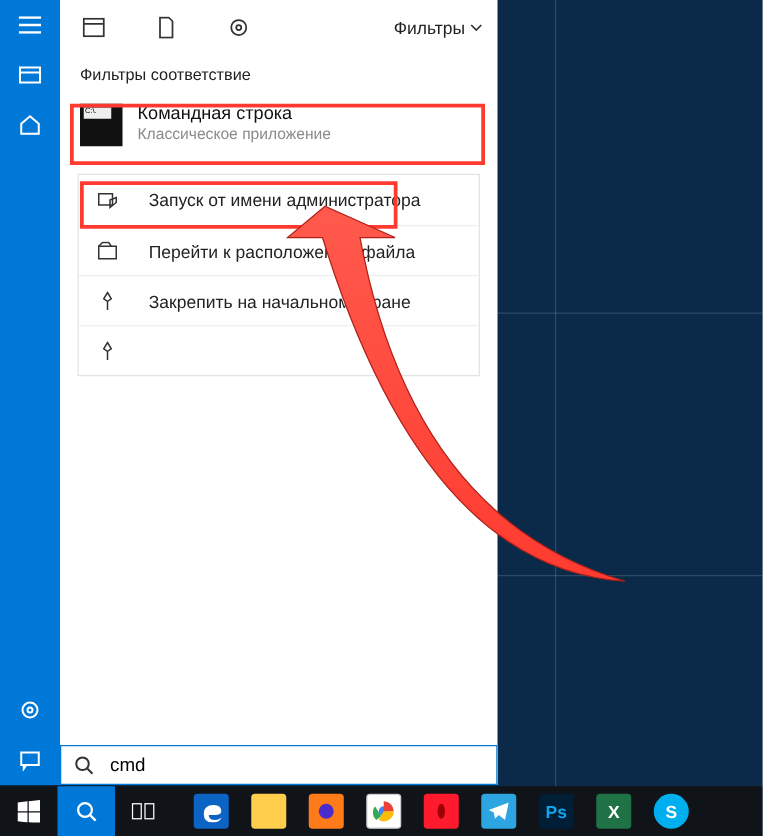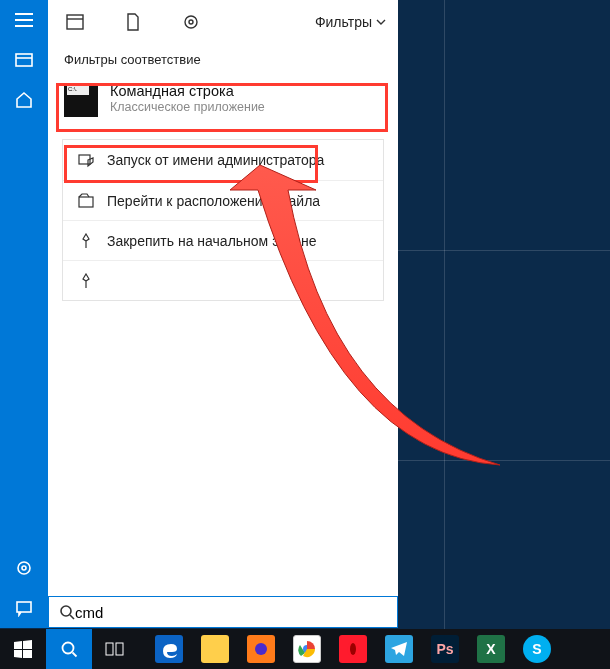--- a/index.html
+++ b/index.html
@@ -49,60 +49,60 @@
   }
   .thumb { width:34px; height:34px; background:#111; position:relative; flex-shrink:0; }
   .thumb::before { content:""; position:absolute; left:3px; top:3px; width:22px; height:9px;
     background:#eee; }
   .thumb-label { position:absolute; left:4px; top:3px; font-size:6px; color:#000;}
   .result-title { font-size:14.5px; color:#111; line-height:1.2; }
   .result-sub { font-size:12.5px; color:#8a8a8a; }
 
   .context-list { margin: 8px 14px 0; border:1px solid #e3e3e3; }
   .context-item {
-    display:flex; align-items:center; gap:12px; padding: 0 14px; height:40px;
+    display:flex; align-items:center; gap:24px; padding: 0 14px; height:40px;
     font-size:14px; color:#222;
   }
   .context-item + .context-item { border-top: 1px solid #eee; }
   .ci-icon { width:18px; display:flex; justify-content:center; color:#333; }
 
   
   .hl { position:absolute; border:3px solid #ff3b30; pointer-events:none; }
   .hl1 { left:56px; top:83px;  width:332px; height:49px; }
   .hl2 { left:64px; top:145px; width:254px; height:38px; }
   .hl3 { left:56px; top:596px; width:333px; height:30px; }
   .hl4 { left:50px; top:635px; width:44px;  height:33px; }
 
   
   .arrow-wrap { position:absolute; left:220px; top:145px; width:300px; height:330px; pointer-events:none; }
 
   
   .searchbar {
     position:absolute; left:48px; bottom:41px; width:350px; height:32px;
     background:#fff; border:1px solid #0078d7; display:flex; align-items:center;
-    padding: 0 10px; gap:0;
+    padding: 0 10px; gap:13px;
   }
   .searchbar .q { font-size:15px; color:#000; }
 
   
   .taskbar {
     position:absolute; left:0; bottom:0; right:0; height:40px;
     background:#101318; display:flex; align-items:center;
   }
   .tb-btn { width:46px; height:40px; display:flex; align-items:center; justify-content:center; position:relative;}
   .tb-search { background:#0078d7; }
   .tb-sep { width:8px; }
   .tb-icon { width:28px; height:28px; border-radius:3px; display:flex; align-items:center; justify-content:center; font-size:14px; font-weight:bold; color:#fff; }
   .edge { background:#0b63c4; }
   .folder { background:#ffcf4b; }
   .ff { background:#ff7b1a; }
   .chrome { background:#fff; color:#333; border:1px solid #ccc; }
   .opera { background:#ff1b2d; }
   .tg { background:#2da5e1; }
-  .ps { background:#001e36; color:#fca5a5; }
+  .ps { background:#001e36; color:#0ea5e9; }
   .xl { background:#1f7246; }
   .sk { background:#00aff0; border-radius:50%; }
 
   svg { display:block; }
 </style>
 </head>
 <body>
 
 <div class="desk-lines">
   <div class="desk-vline dv1"></div>

